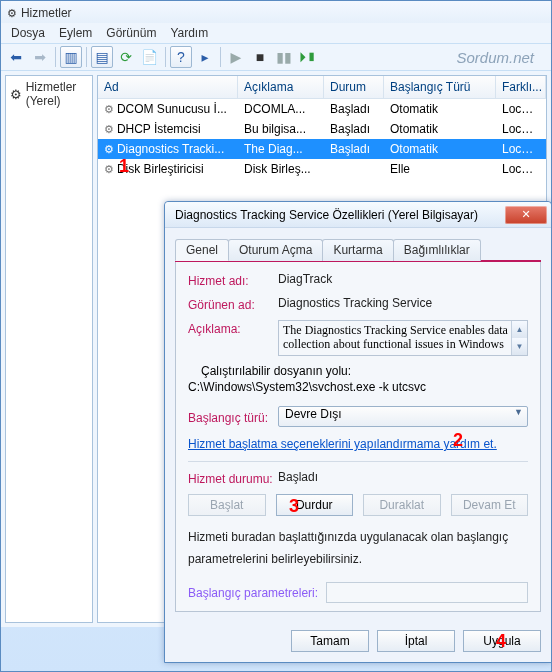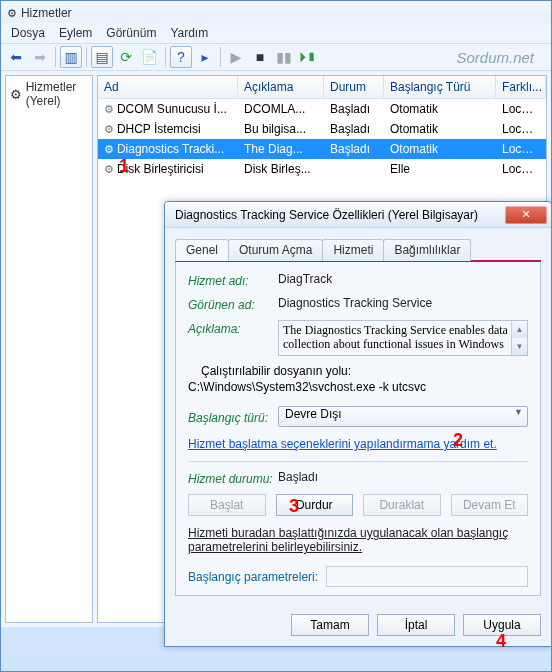--- a/index.html
+++ b/index.html
@@ -161,21 +161,21 @@
     border-bottom: 1px solid #f4f7fb;
     z-index: 1;
   }
   .tabpage {
     border: 1px solid #b8c5d5;
     border-top: none;
     padding: 10px 12px 8px 12px;
     background: #f4f7fb;
   }
   .frow { display: flex; margin-bottom: 8px; align-items: flex-start; }
-  .flabel { width: 90px; color: #15803d; padding-top: 2px; font-style: italic; }
+  .flabel { width: 90px; color: #be185d; padding-top: 2px; }
   .fval { flex: 1; color: #222; }
   .descbox {
     flex: 1;
     border: 1px solid #b8c5d5;
     background: #f4f7fb;
     padding: 2px 4px;
     height: 36px;
     font: 12px "Segoe UI";
     line-height: 14px;
     position: relative;
@@ -200,21 +200,21 @@
     flex: 1;
     height: 22px;
     border: 1px solid #9bb2ca;
     border-radius: 0;
     background: linear-gradient(#fdfdfd, #e6edf5);
     display: flex;
     align-items: center;
     justify-content: center;
   }
   .btn.disabled { color: #9aa5b1; border-color: #c3cfdb; background: linear-gradient(#f7f9fb,#edf1f6); }
-  .note { color: #222; line-height: 14px; margin-bottom: 12px; text-decoration: underline; }
+  .note { color: #222; line-height: 22px; margin-bottom: 12px; }
   .param { display: flex; align-items: center; gap: 8px; }
   .param input {
     flex: 1;
     height: 21px;
     border: 1px solid #c3cfdb;
     background: #f5f8fb;
     padding: 0 4px;
     font: 12px "Segoe UI";
     color: #9aa5b1;
   }
@@ -332,21 +332,21 @@
 
 <div class="dialog">
   <div class="dlgtitle">
     <span>Diagnostics Tracking Service Özellikleri (Yerel Bilgisayar)</span>
     <span class="closebtn">✕</span>
   </div>
   <div class="dlgbody">
     <div class="tabs">
       <div class="tab active">Genel</div>
       <div class="tab">Oturum Açma</div>
-      <div class="tab">Hizmeti</div>
+      <div class="tab">Kurtarma</div>
       <div class="tab">Bağımlılıklar</div>
     </div>
     <div class="tabpage">
 
       <div class="frow">
         <div class="flabel">Hizmet adı:</div>
         <div class="fval">DiagTrack</div>
       </div>
 
       <div class="frow">
@@ -387,21 +387,21 @@
       <div class="btnrow">
         <div class="btn disabled">Başlat</div>
         <div class="btn">Durdur</div>
         <div class="btn disabled">Duraklat</div>
         <div class="btn disabled">Devam Et</div>
       </div>
 
       <div class="note">Hizmeti buradan başlattığınızda uygulanacak olan başlangıç parametrelerini belirleyebilirsiniz.</div>
 
       <div class="param">
-        <span style="color:#0369a1">Başlangıç parametreleri:</span>
+        <span style="color:#8b5cf6">Başlangıç parametreleri:</span>
         <input type="text" disabled="" style="">
       </div>
     </div>
   </div>
   <div class="dlgfooter">
     <div class="btn">Tamam</div>
     <div class="btn">İptal</div>
     <div class="btn">Uygula</div>
   </div>
 </div>

